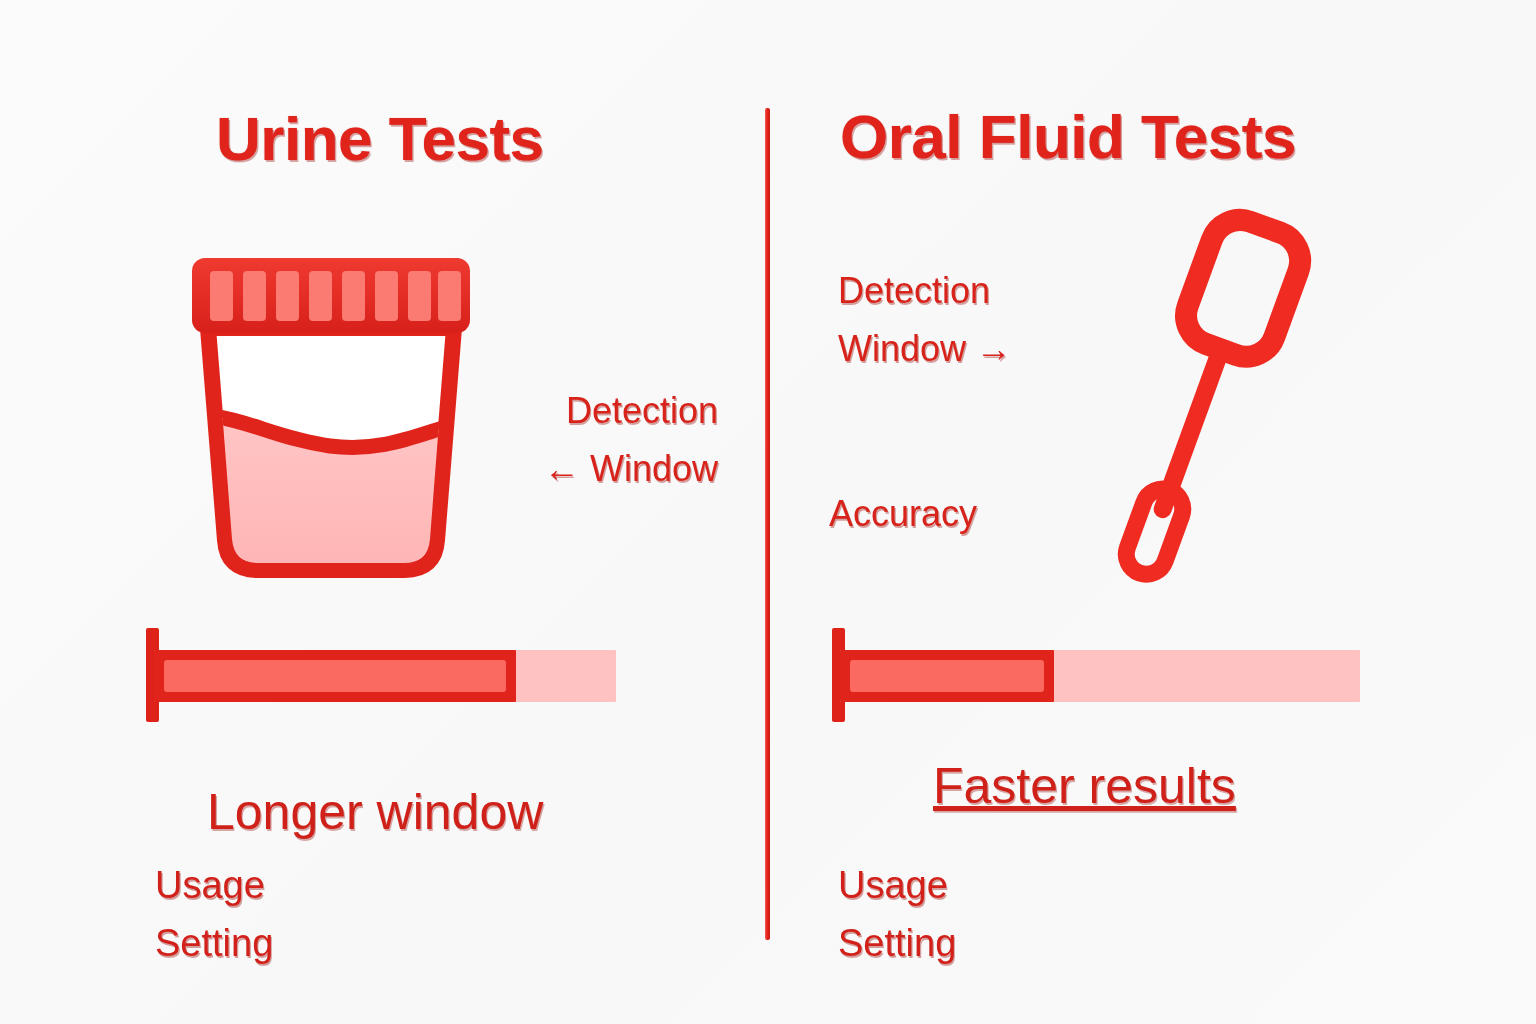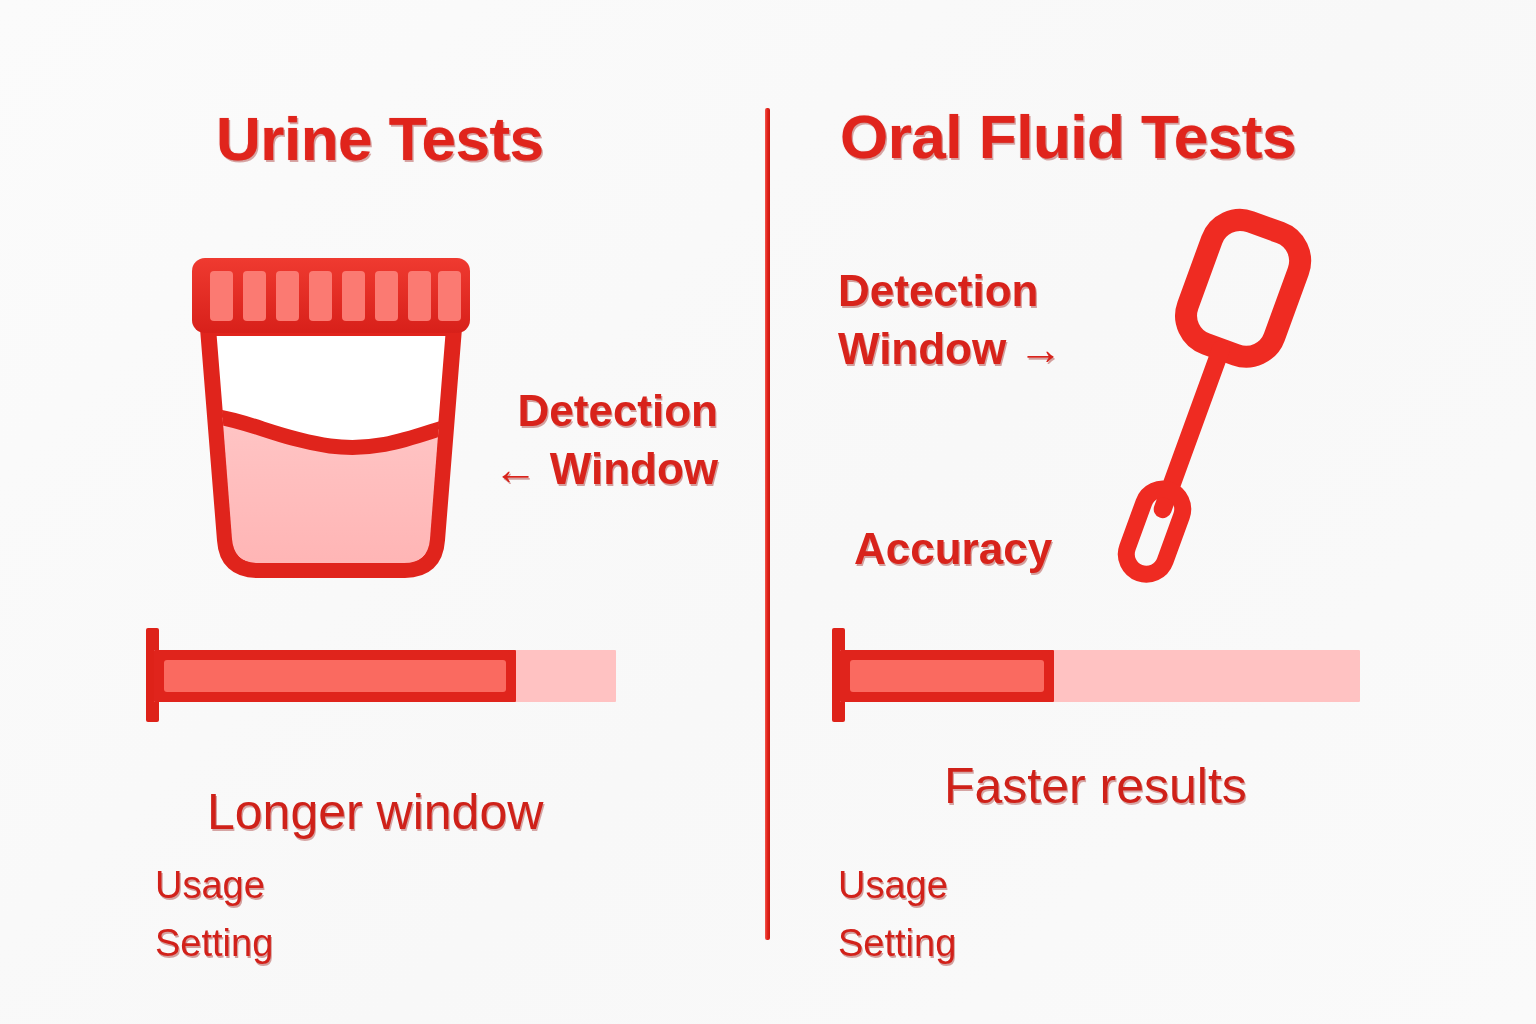--- a/index.html
+++ b/index.html
@@ -54,25 +54,24 @@
     text-shadow: 1.5px 2px 0 rgba(150, 10, 5, 0.35),
                  0 0 1px rgba(200, 30, 20, 0.5);
   }
   .title-left  { left: 216px; top: 103px; }
   .title-right { left: 840px; top: 101px; }
 
   
   .annot {
     position: absolute;
     color: #d8231b;
-    font-size: 44px;
+    font-size: 36px;
     line-height: 58px;
     white-space: pre;
     text-shadow: 1.2px 1.6px 0 rgba(150, 12, 8, 0.38);
-    font-weight: bold;
   }
 
   .annot-left-dw {
     left: 478px;
     top: 382px;
     text-align: right;
     width: 240px;
   }
   .annot-right-dw {
     left: 838px;
@@ -234,28 +233,28 @@
           <line x1="124" y1="150" x2="124" y2="320" stroke="#ef2b22" stroke-width="18" stroke-linecap="round"></line>
 
           <rect x="104" y="300" width="40" height="88" rx="20" ry="20" fill="none" stroke="#ef2b22" stroke-width="17"></rect>
         </g>
       </svg>
     </div>
 
     <div class="annot annot-right-dw" style="left:70px;">Detection
 Window →</div>
 
-    <div class="annot annot-accuracy" style="left:86px;margin-top:35px;">Accuracy</div>
+    <div class="annot annot-accuracy" style="left:61px;">Accuracy</div>
 
     <div class="bar-wrap bar-right" style="left:64px;">
       <div class="bar-tick"></div>
       <div class="bar-track" style="width:520px;"></div>
       <div class="bar-fill" style="width:214px;"></div>
       <div class="bar-inner" style="width:194px;"></div>
     </div>
 
-    <div class="caption caption-right" style="left:176px;">Faster results</div>
+    <div class="caption caption-right" style="left:165px;text-decoration:underline;">Faster results</div>
 
     <div class="usage usage-right" style="left:70px;">Usage
 Setting</div>
   </div>
 
 </div>
 
 </body></html>

